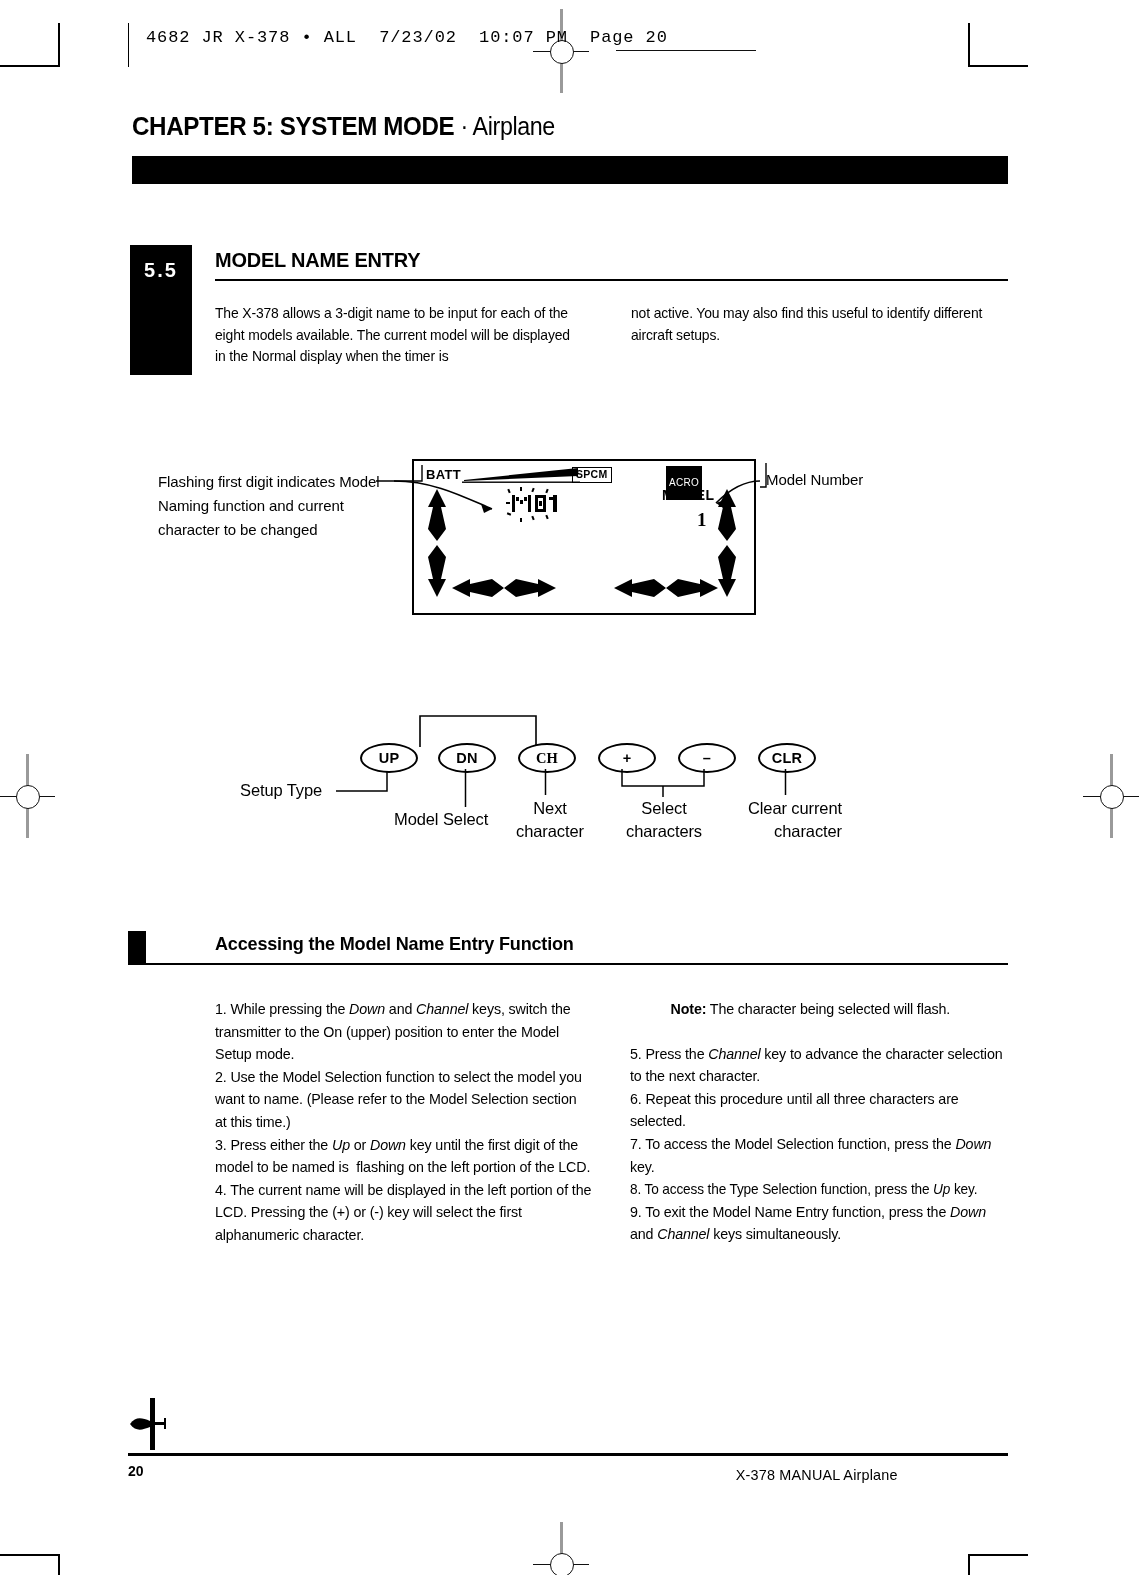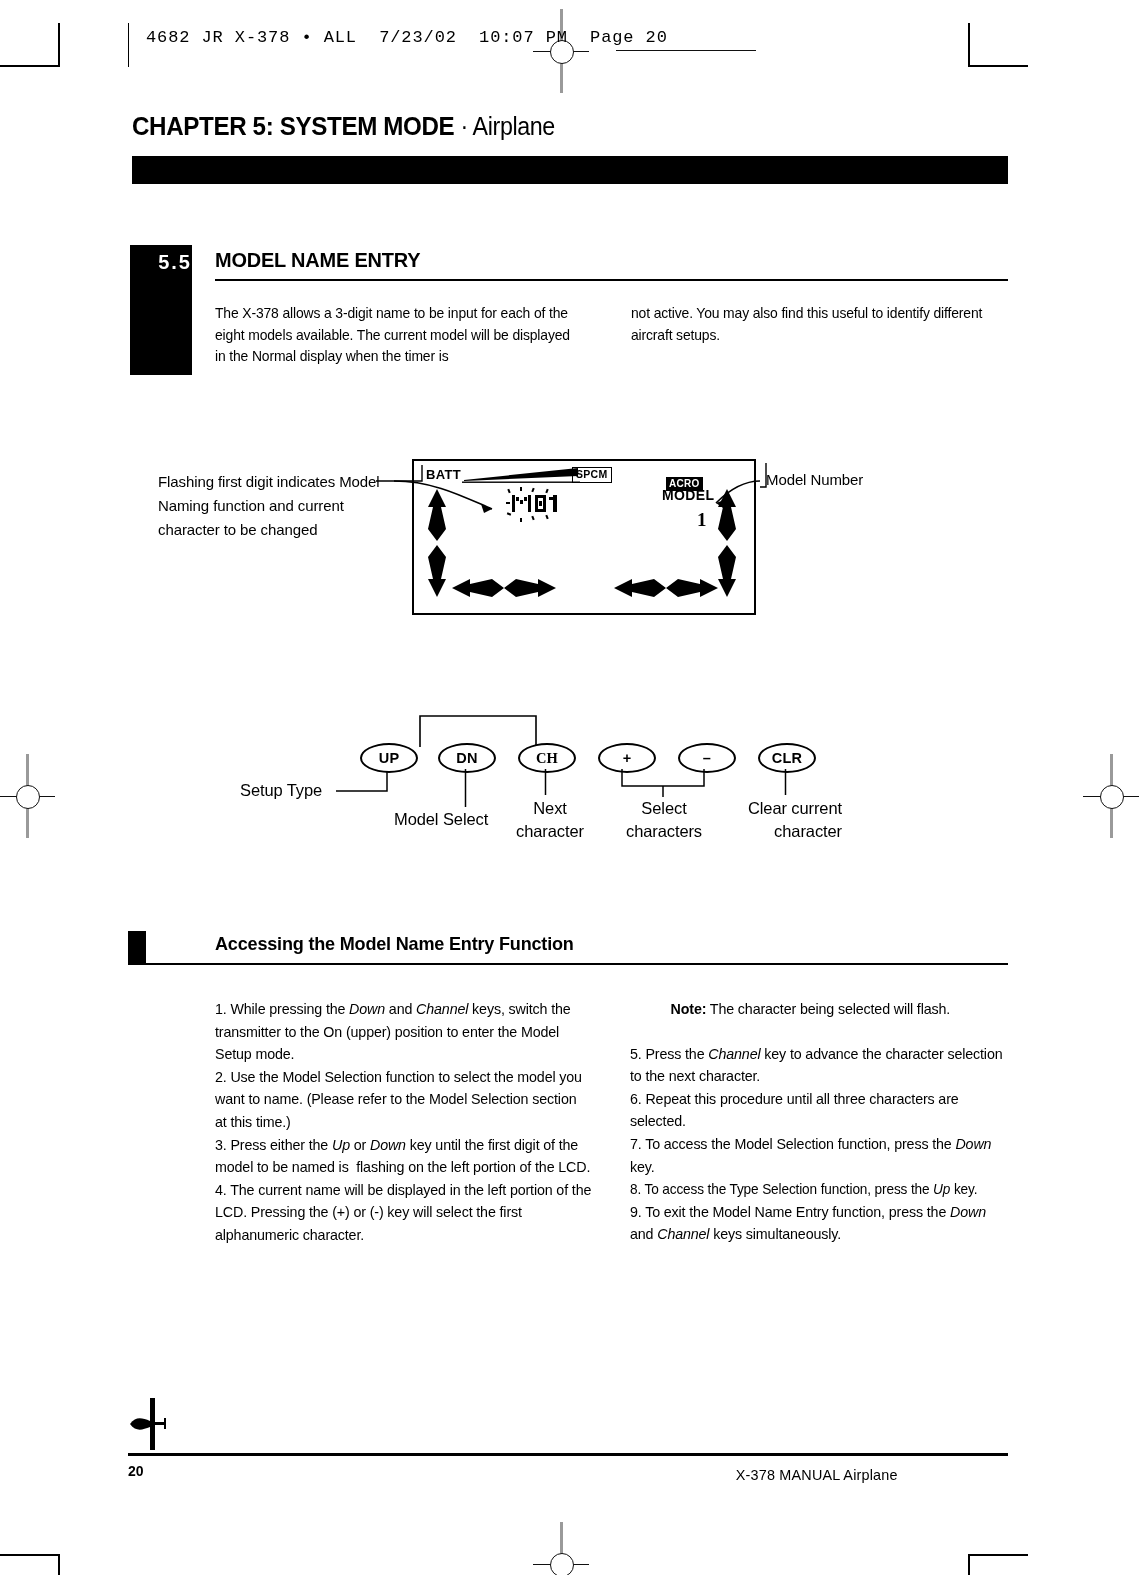--- a/index.html
+++ b/index.html
@@ -101,23 +101,23 @@
 
   
   .sec-tab {
     position: absolute;
     left: 130px; top: 222px;
     width: 62px; height: 130px;
     background: #000;
   }
   .sec-num {
     position: absolute;
-    left: 130px; top: 228px;
+    left: 130px; top: 236px;
     width: 62px;
-    text-align: right;
+    text-align: center;
     color: #fff;
     font-size: 20px;
     font-weight: bold;
     letter-spacing: 2px;
   }
   .sec-title {
     position: absolute;
     left: 215px; top: 225px;
     font-size: 21px;
     font-weight: bold;
@@ -158,23 +158,23 @@
     position: absolute; left: 12px; top: 6px;
     font-size: 13px; font-weight: bold; letter-spacing: 0.3px;
   }
   .batt-gauge { position: absolute; left: 48px; top: 6px; width: 118px; height: 18px; }
   .lcd-spcm {
     position: absolute; left: 158px; top: 6px;
     font-size: 10.5px; font-weight: bold; letter-spacing: 0.3px;
     border: 1.5px solid #000; padding: 0 3px 1px 3px; line-height: 13px;
   }
   .lcd-acro {
-    position: absolute; left: 252px; top: 16px;
-    font-size: 10px; font-weight: bold; letter-spacing: 0.3px;
-    background: #000; color: #fff; padding: 1px 3px; line-height: 12px;
+    position: absolute; left: 252px; top: 5px;
+    font-size: 10px; font-weight: normal; letter-spacing: 0.3px;
+    background: #000; color: #fff; padding: 11px 3px; line-height: 12px;
   }
   .lcd-model-label {
     position: absolute; left: 248px; top: 26px;
     font-size: 14px; font-weight: bold; letter-spacing: 0.4px;
   }
   .lcd-model-digit {
     position: absolute; left: 283px; top: 48px;
     font-size: 19px; font-weight: bold;
     font-family: "Liberation Serif", serif;
   }

